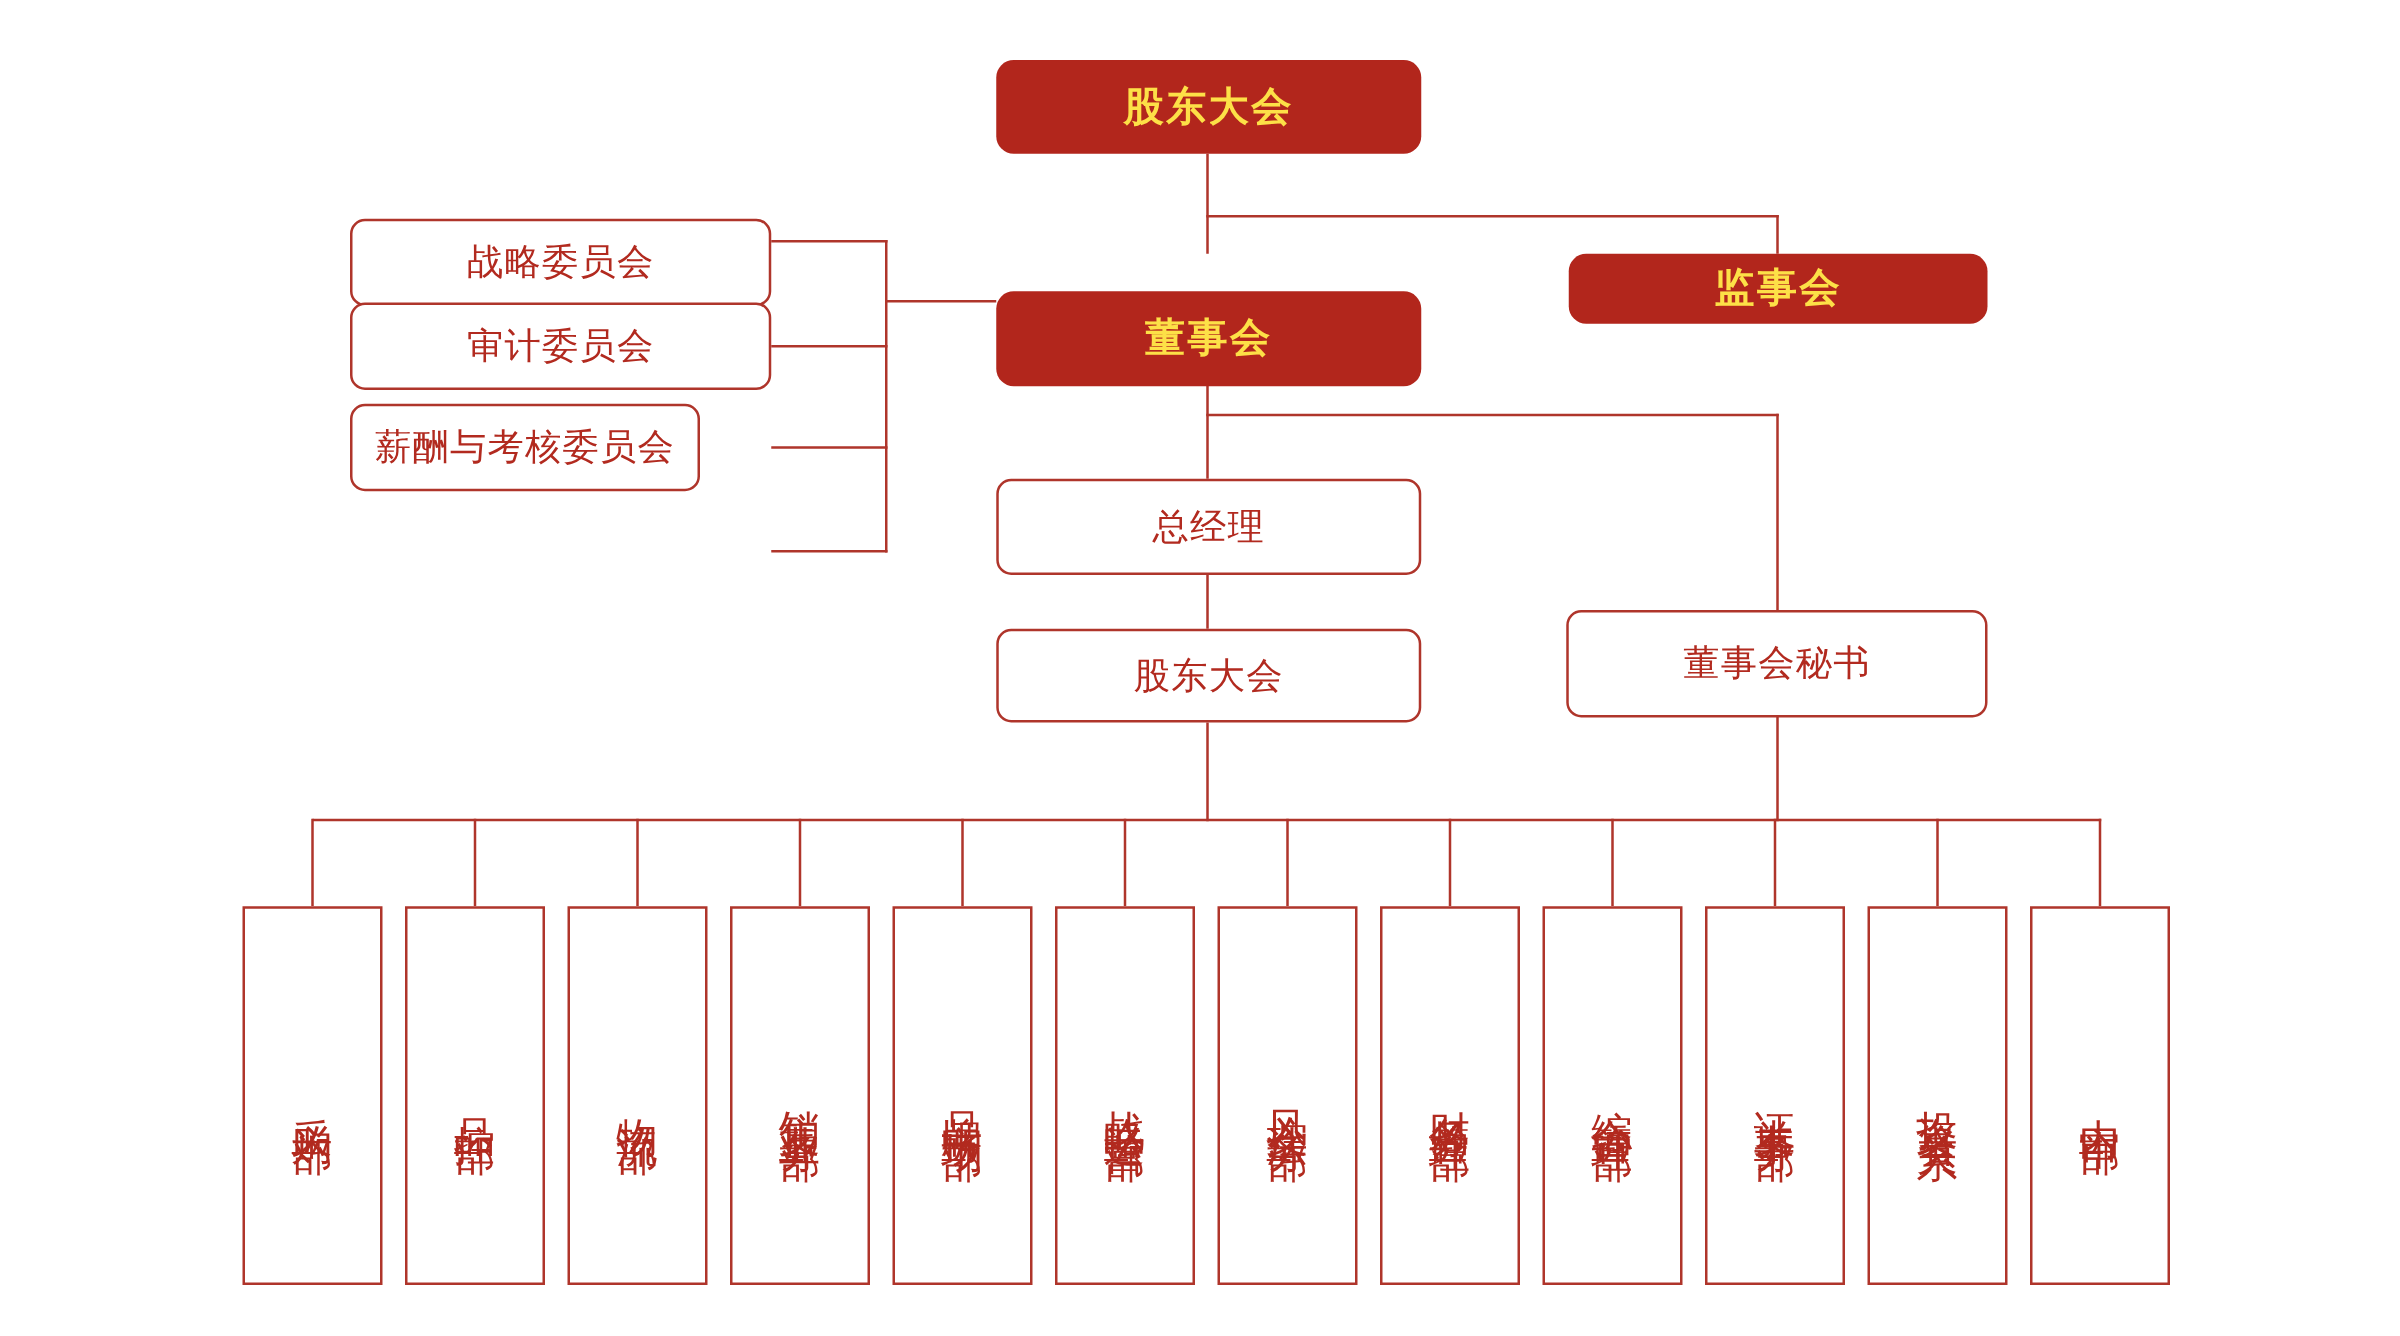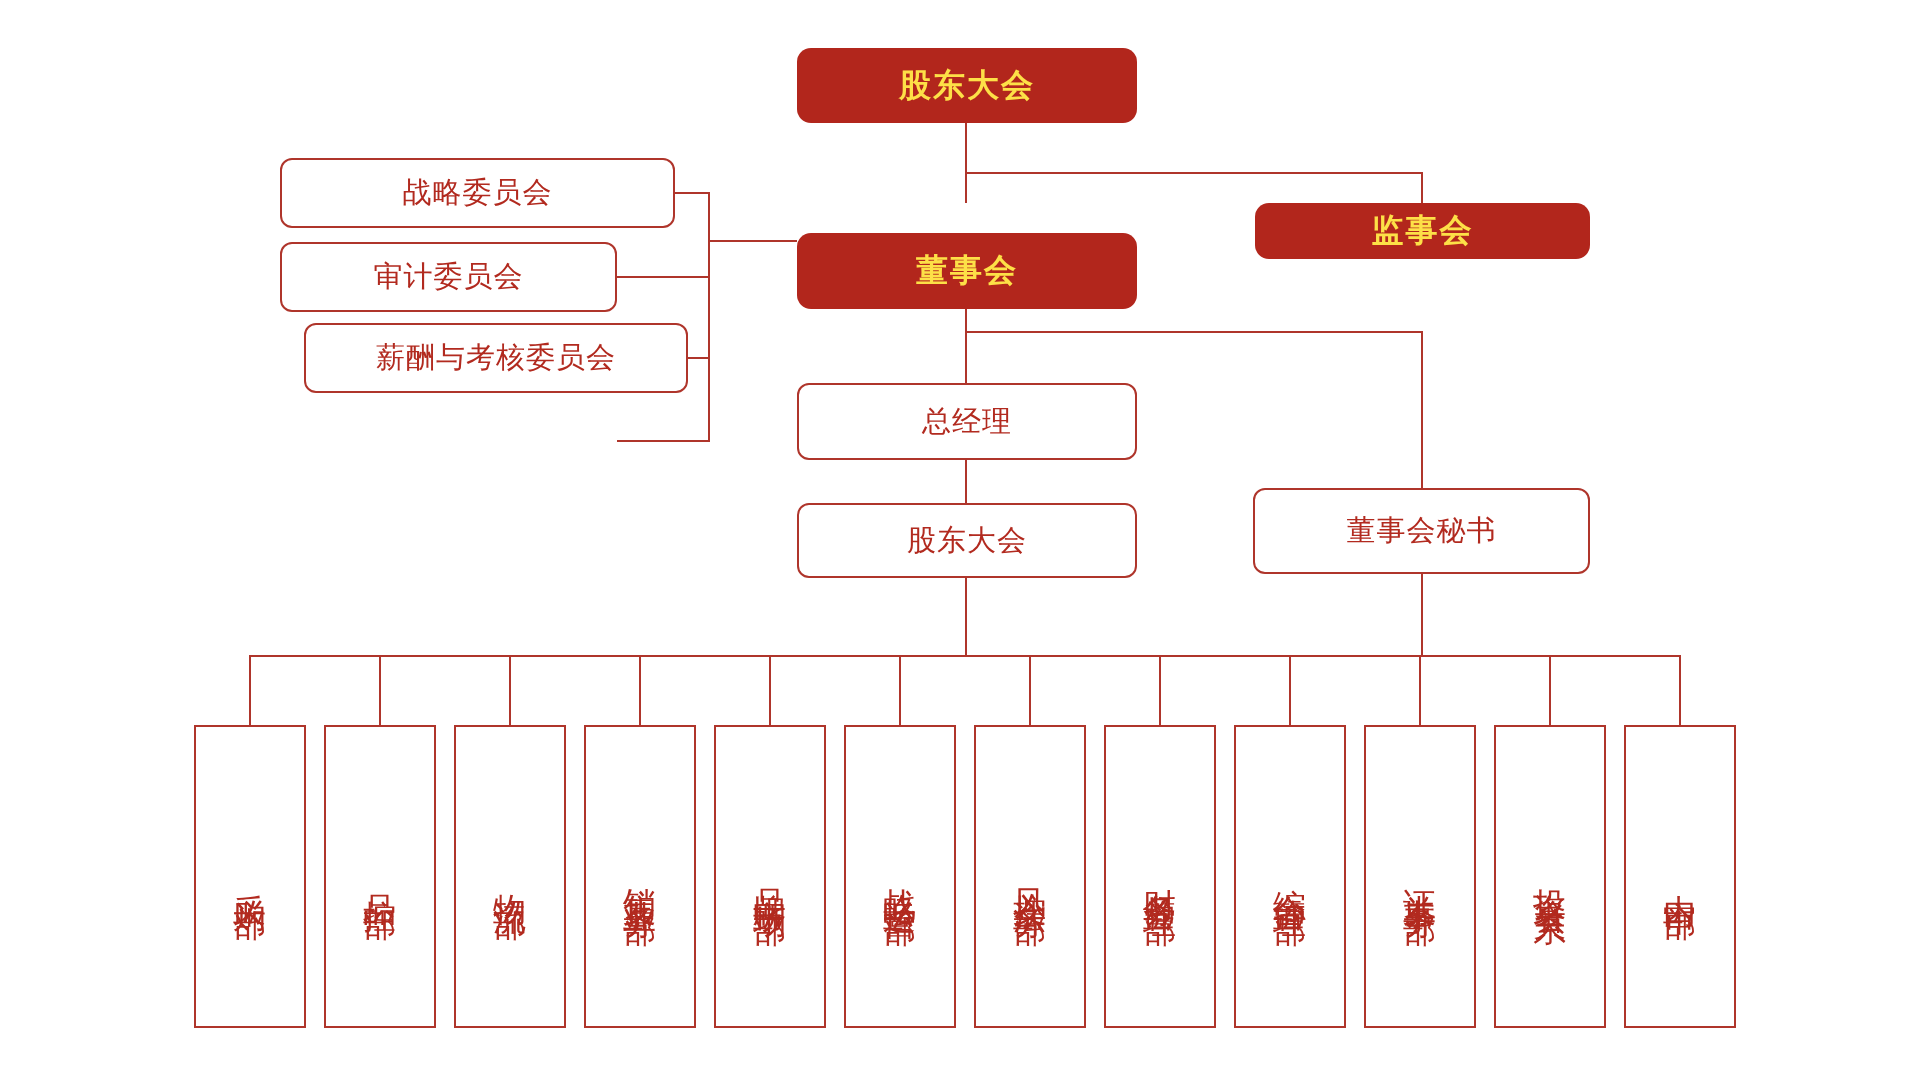--- a/index.html
+++ b/index.html
@@ -72,25 +72,25 @@
   <div class="line v" style="left:1419px;top:655px;height:70px;"></div>
   <div class="line v" style="left:1549px;top:655px;height:70px;"></div>
   <div class="line v" style="left:1679px;top:655px;height:70px;"></div>
 
   <div class="node filled" style="left:797px;top:48px;width:340px;height:75px;">股东大会</div>
 
   <div class="node filled" style="left:797px;top:203px;width:340px;height:76px;margin-top:30px;">董事会</div>
 
   <div class="node filled" style="left:1255px;top:203px;width:335px;height:56px;">监事会</div>
 
-  <div class="node outline" style="left:280px;top:158px;width:395px;height:70px;">战略委员会</div>
+  <div class="node outline" style="left:280px;top:175px;width:337px;height:70px;">战略委员会</div>
 
   <div class="node outline" style="left:280px;top:242px;width:337px;height:70px;font-family:Liberation Serif, serif;">审计委员会</div>
 
-  <div class="node outline" style="left:280px;top:323px;width:384px;height:70px;margin-left:24px;">薪酬与考核委员会</div>
+  <div class="node outline" style="left:280px;top:323px;width:280px;height:70px;">薪酬与考核委员会</div>
 
 
   <div class="node outline" style="left:797px;top:383px;width:340px;height:77px;">总经理</div>
 
   <div class="node outline" style="left:797px;top:503px;width:340px;height:75px;">股东大会</div>
 
   <div class="node outline" style="left:1253px;top:488px;width:337px;height:86px;">董事会秘书</div>
 
   <div class="node dept" style="left:194px;top:725px;width:112px;height:303px;">
     <span class="vtext">采购部</span>

